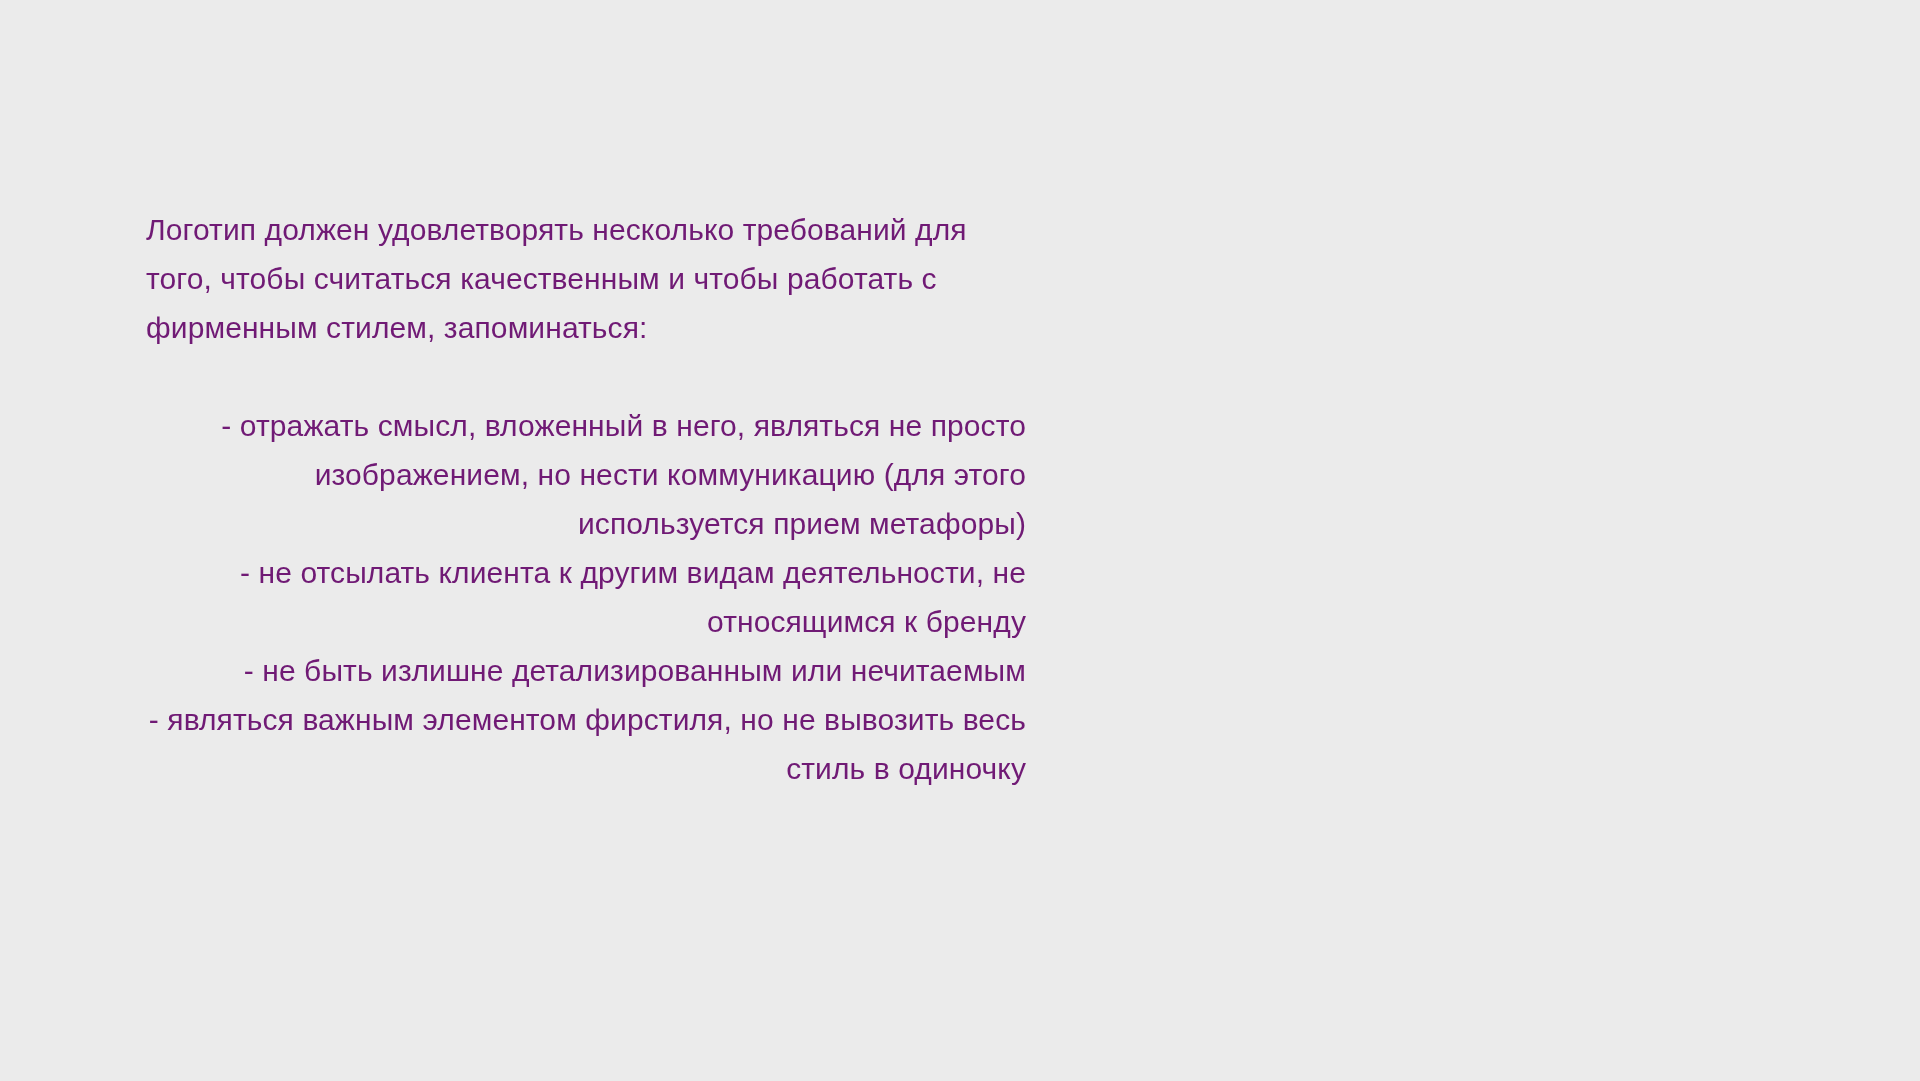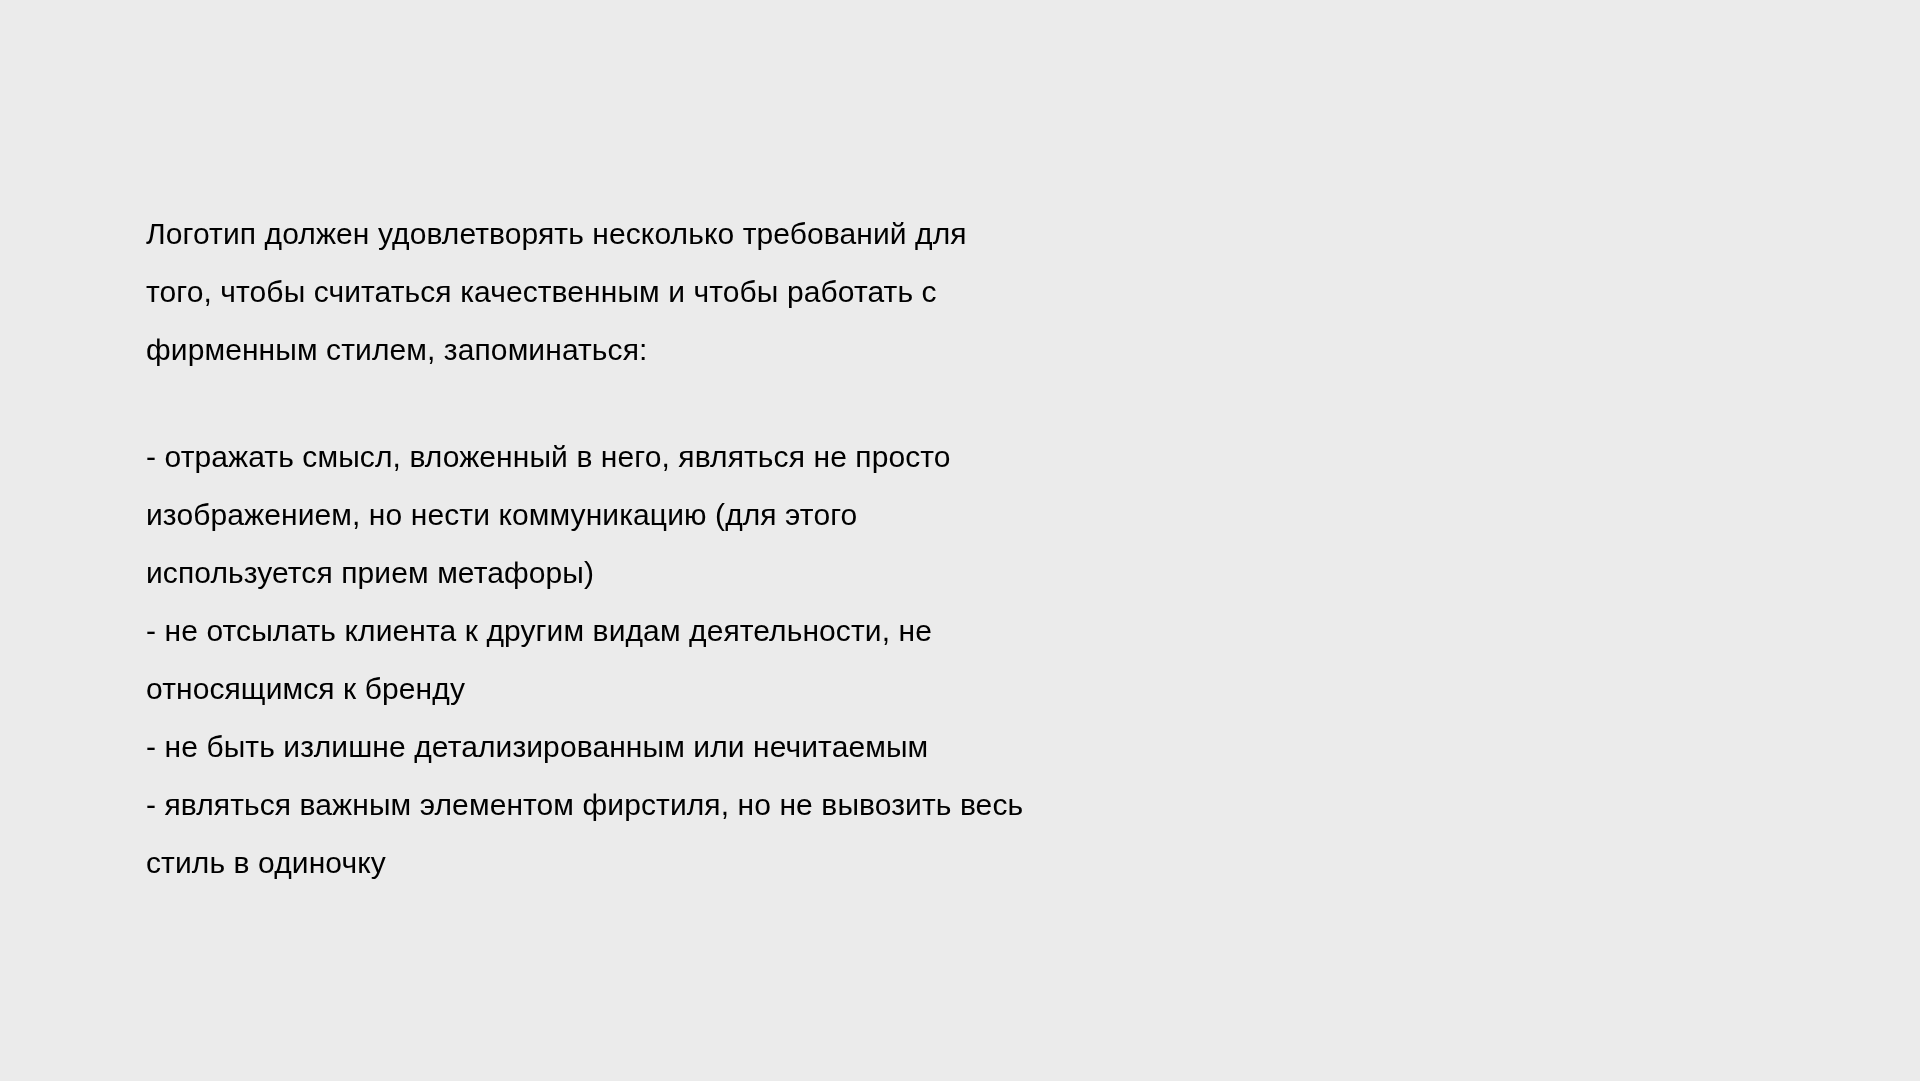--- a/index.html
+++ b/index.html
@@ -21,32 +21,33 @@
     box-sizing: border-box;
   }
   .text-block {
     position: absolute;
     left: 146px;
     top: 205px;
     width: 880px;
   }
   .para {
     font-size: 30px;
-    line-height: 58px;
-    color: #000000;
+    line-height: 49px;
+    color: #701a75;
     letter-spacing: 0.1px;
     font-weight: 400;
     margin: 0;
     white-space: pre-wrap;
   }
   .para.intro {
     margin-bottom: 49px;
   }
   .para.list {
     margin: 0;
+    text-align: right;
   }
 </style>
 </head>
 <body>
 
 <div class="slide">
   <div class="text-block">
     <p class="para intro">Логотип должен удовлетворять несколько требований для того, чтобы считаться качественным и чтобы работать с фирменным стилем, запоминаться:</p>
     <p class="para list">- отражать смысл, вложенный в него, являться не просто изображением, но нести коммуникацию (для этого используется прием метафоры)
 - не отсылать клиента к другим видам деятельности, не относящимся к бренду

